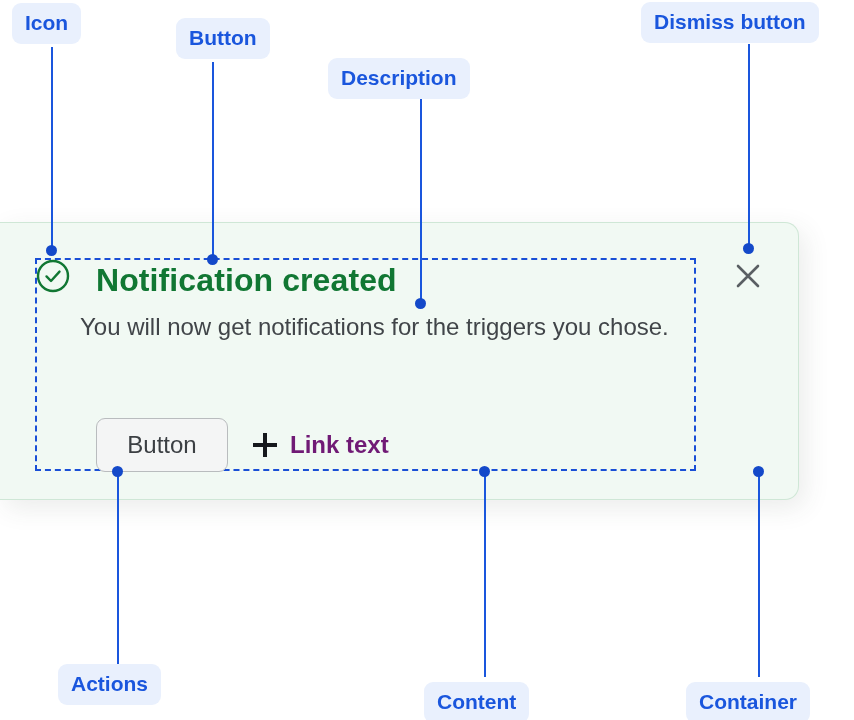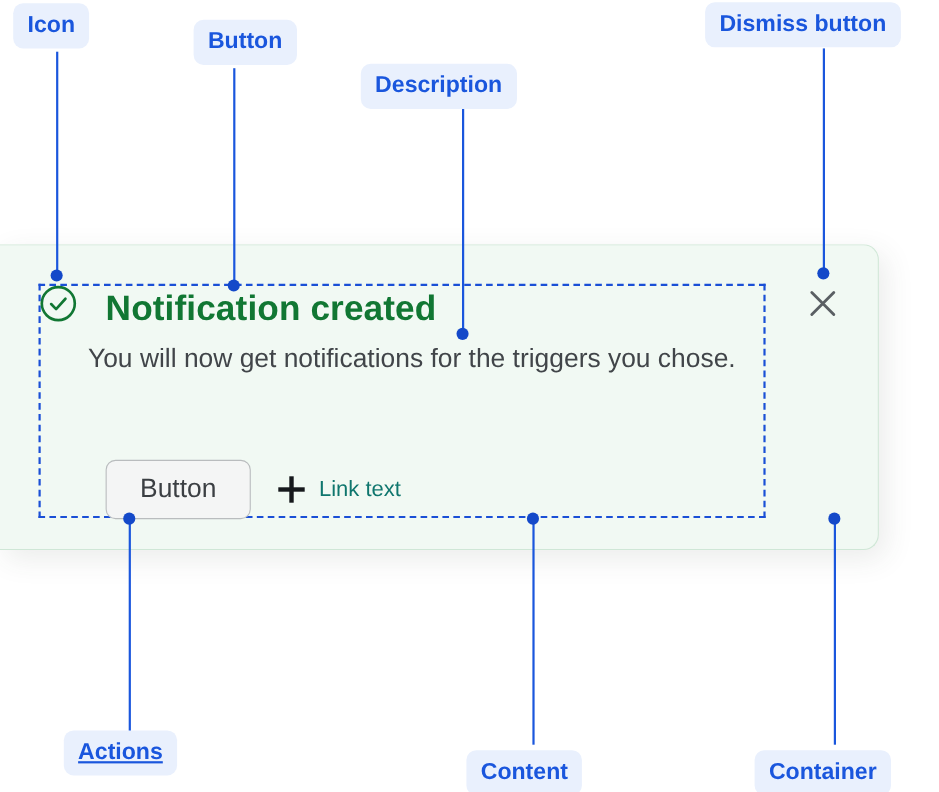--- a/index.html
+++ b/index.html
@@ -148,23 +148,23 @@
     position: absolute;
     background: #16191c;
   }
   .plus-icon::before {
     left: 0; top: 10px; width: 24px; height: 4px;
   }
   .plus-icon::after {
     top: 0; left: 10px; height: 24px; width: 4px;
   }
   .link-text {
-    font-size: 20px;
-    color: #0f766e;
-    font-weight: 400;
+    font-size: 24px;
+    color: #701a75;
+    font-weight: 700;
     line-height: 1;
   }
 
   
   .dismiss-btn {
     position: absolute;
     left: 730px;
     top: 258px;
     width: 36px;
     height: 36px;
@@ -230,17 +230,17 @@
 <div class="dot" style="left:753px; top:466px;"></div>
 
 <div class="chip" style="left:12px; top:3px;">Icon</div>
 
 <div class="chip" style="left:176px; top:18px;">Button</div>
 
 <div class="chip" style="left:328px; top:58px;">Description</div>
 
 <div class="chip" style="left:641px; top:2px;">Dismiss button</div>
 
-<div class="chip" style="left:58px; top:664px;text-decoration:underline;">Actions</div>
+<div class="chip" style="left:58px; top:664px;">Actions</div>
 
 <div class="chip" style="left:424px; top:682px;">Content</div>
 
 <div class="chip" style="left:686px; top:682px;">Container</div>
 
 </body></html>

